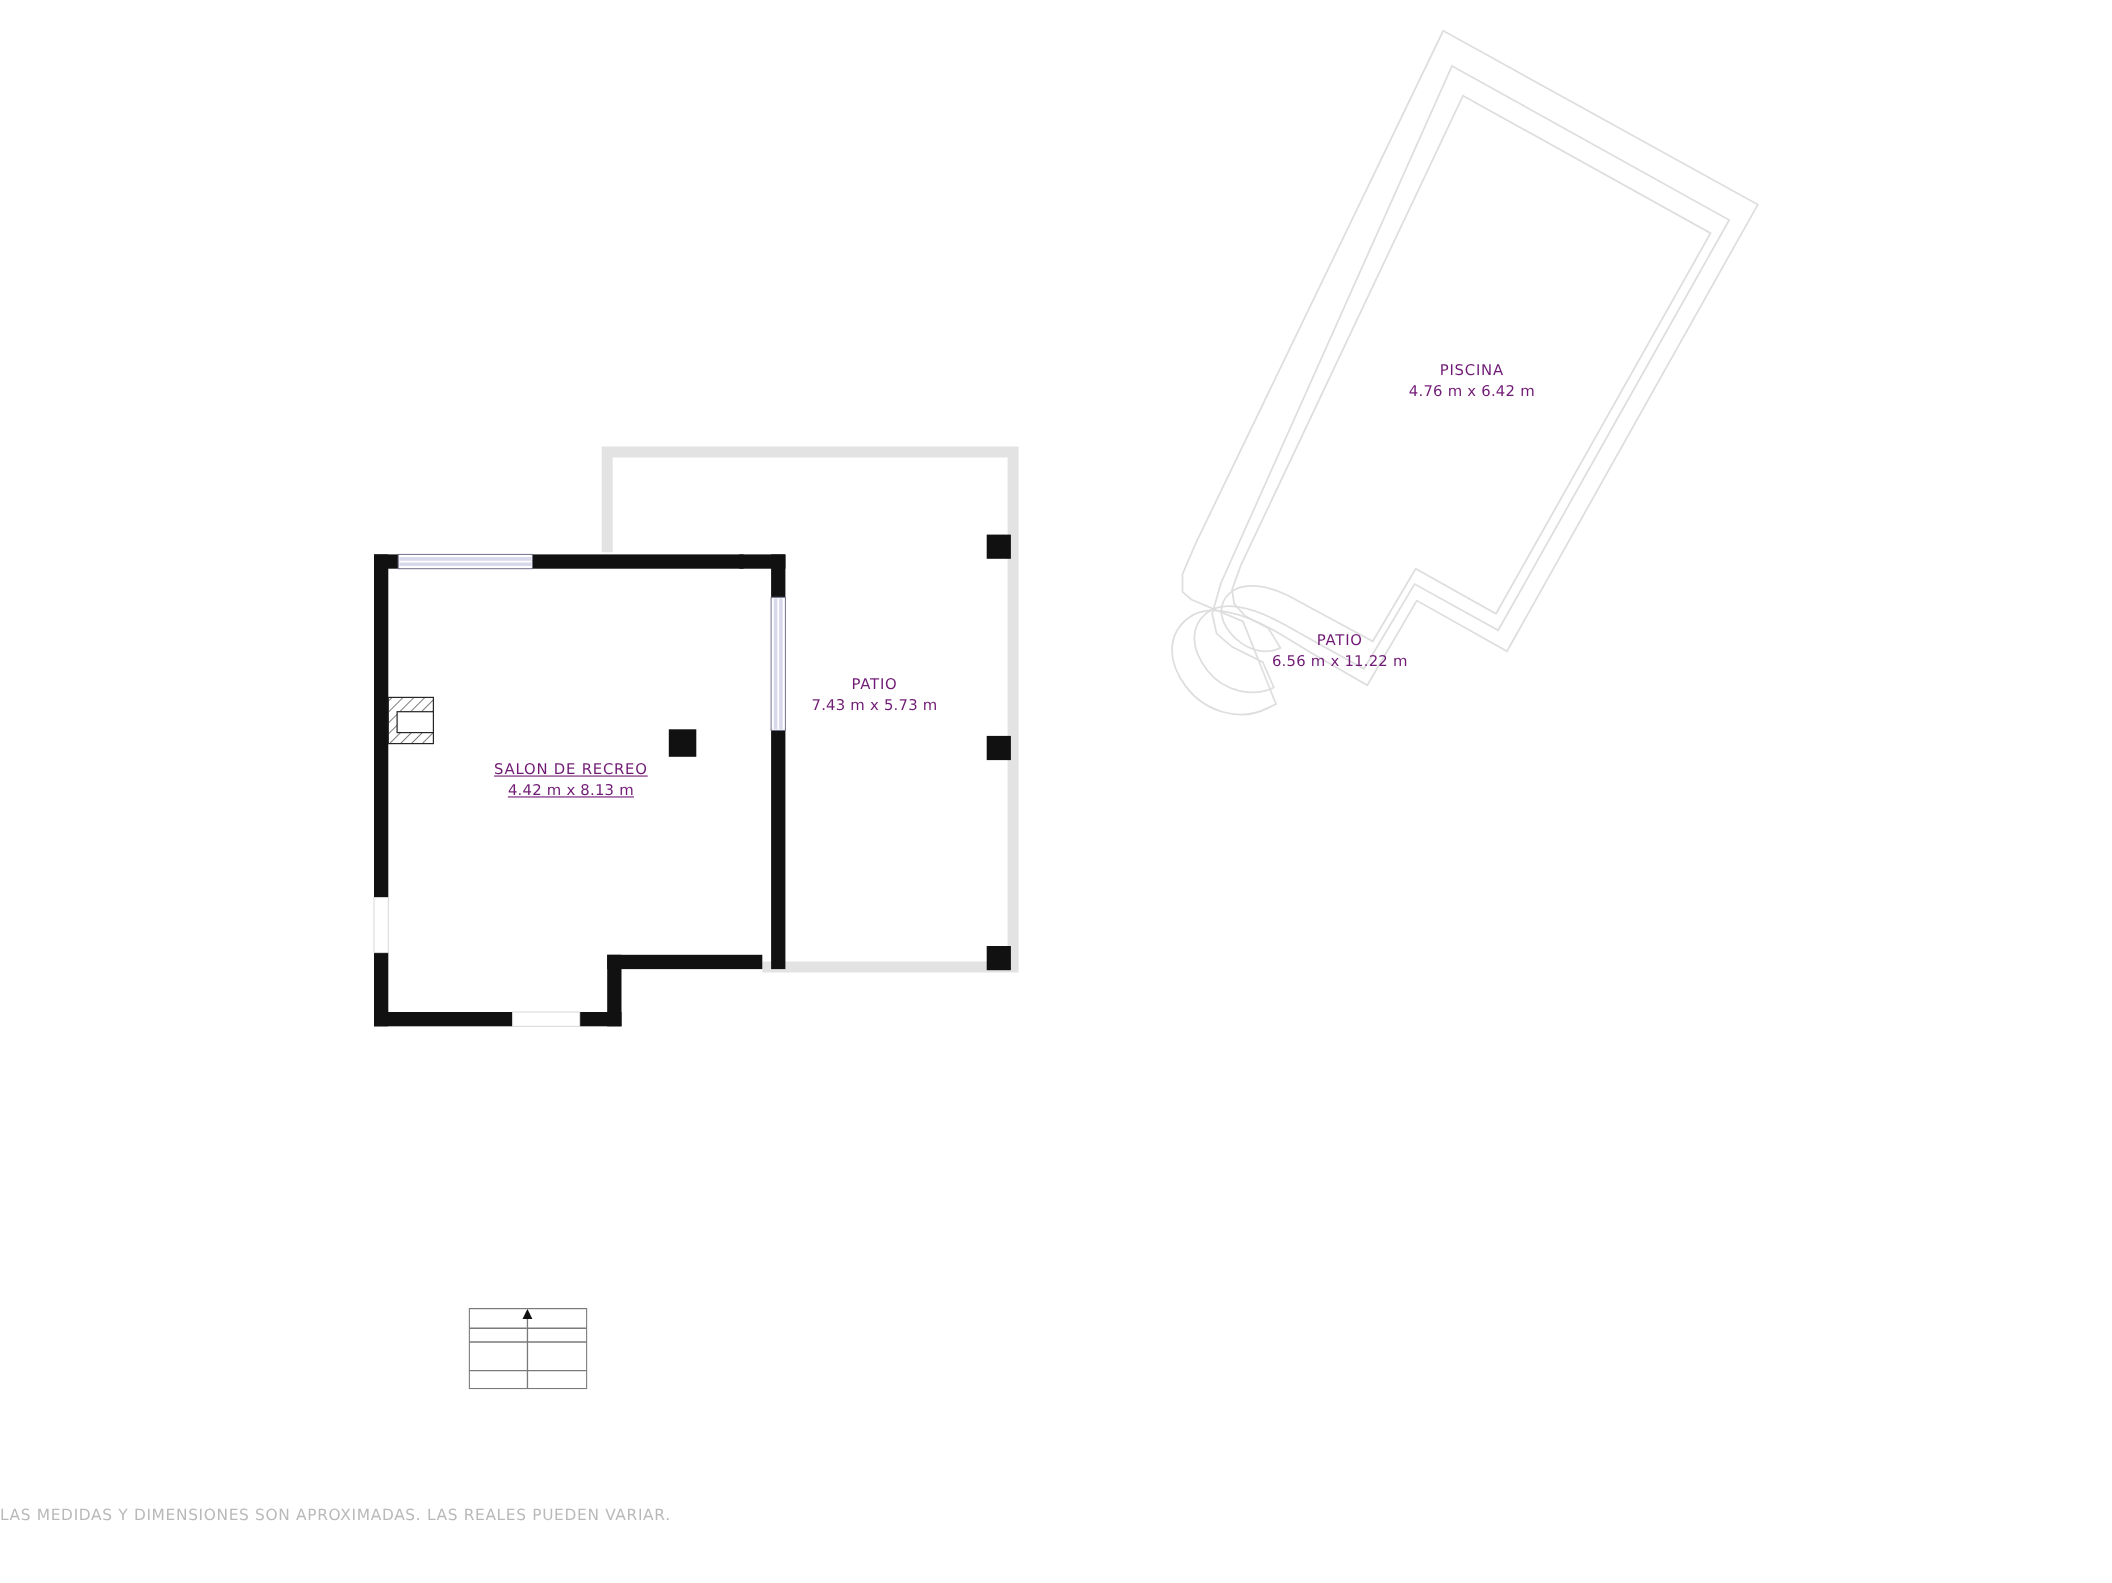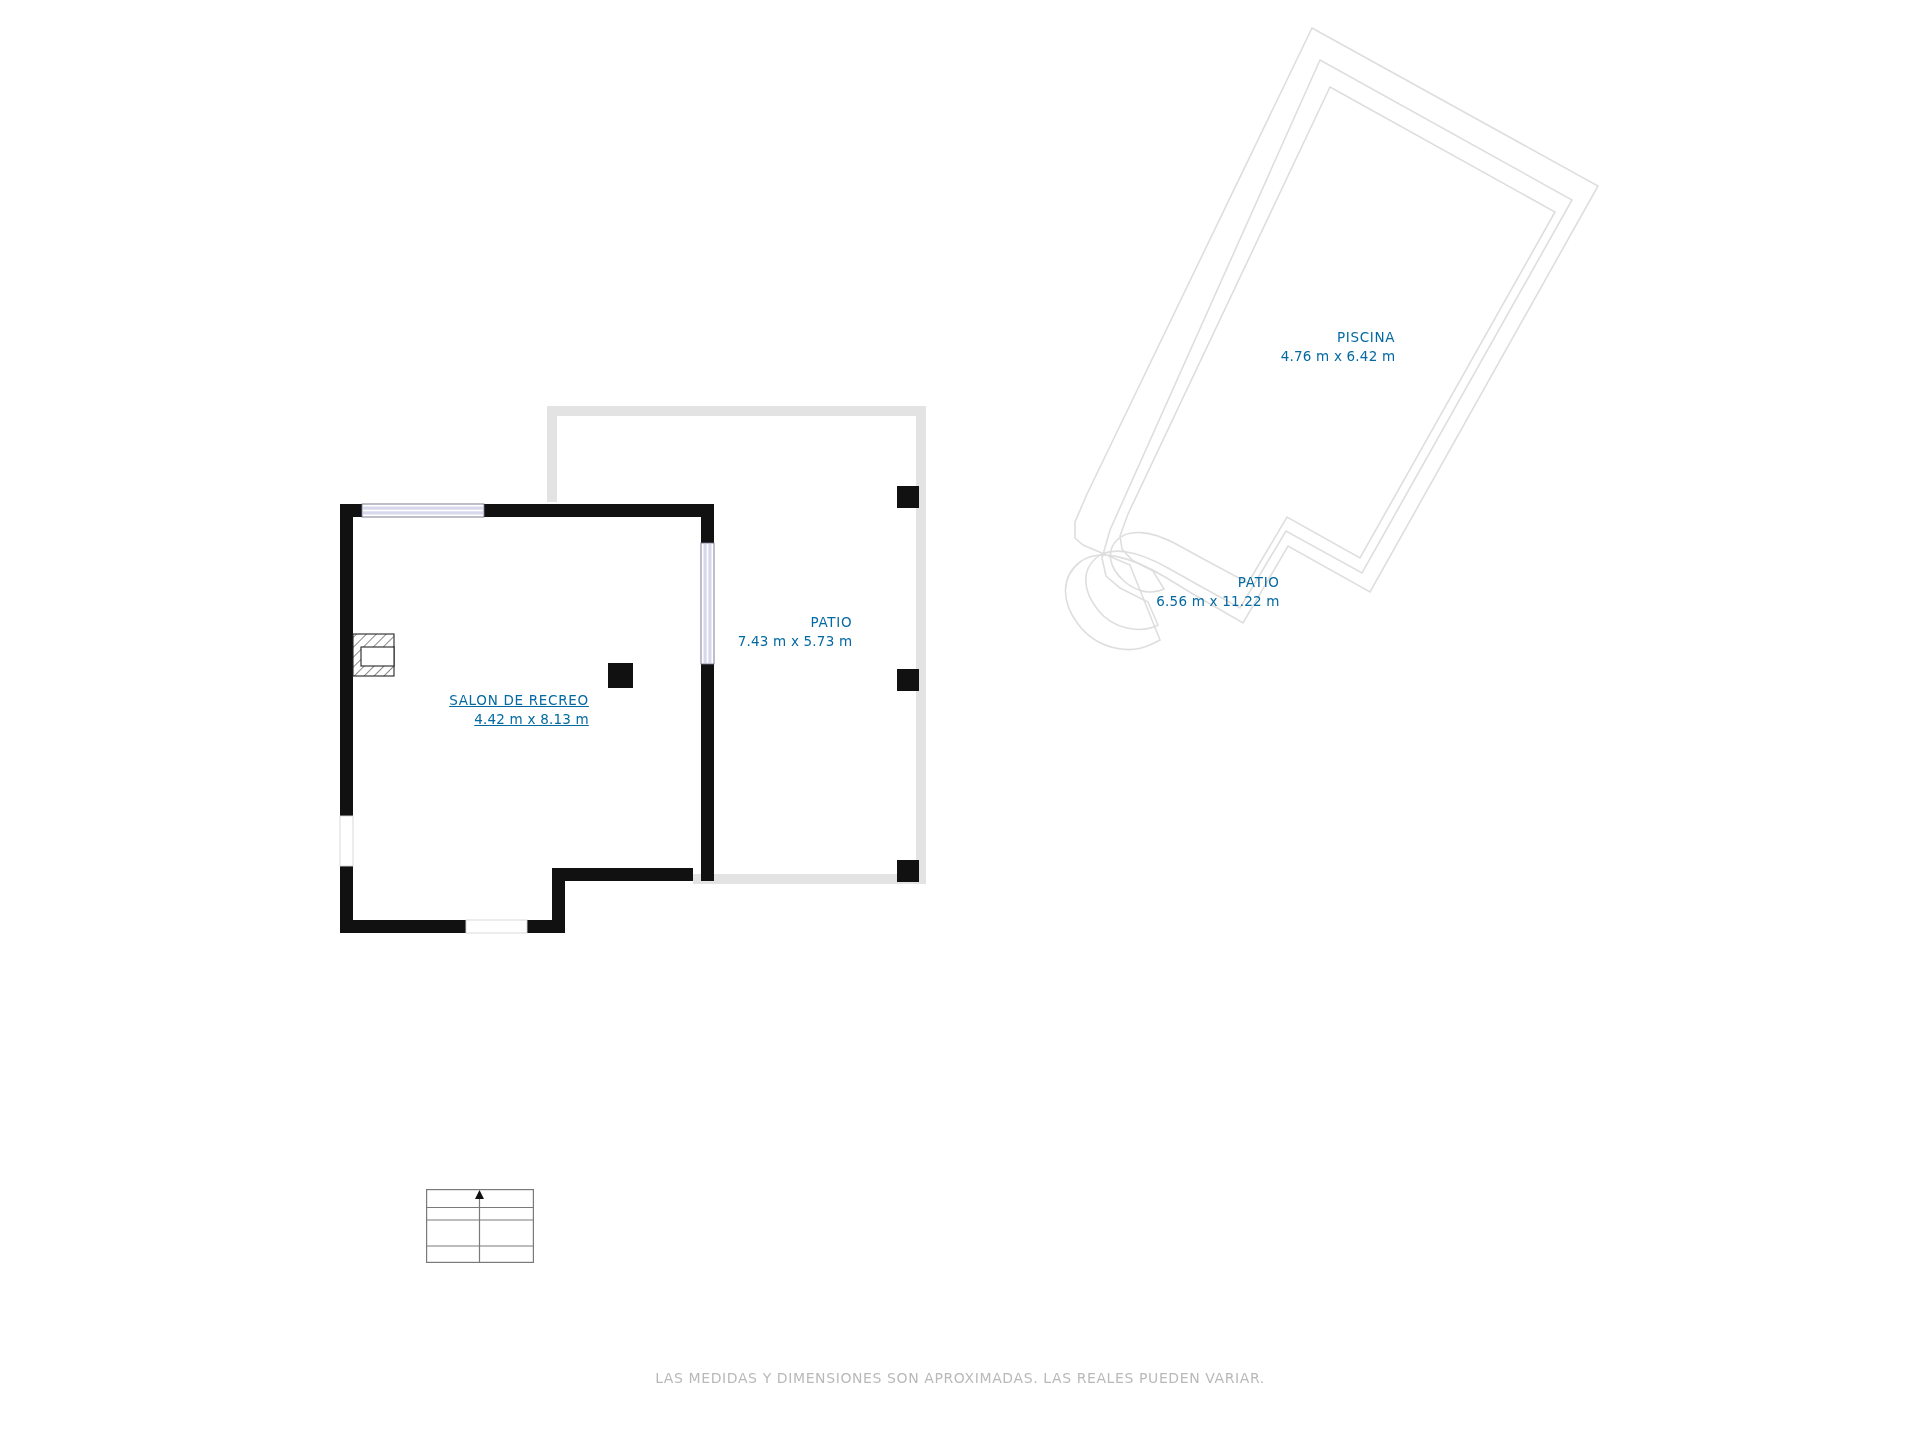--- a/index.html
+++ b/index.html
@@ -28,22 +28,22 @@
     left: 0;
     top: 0;
     width: 1920px;
     height: 1439px;
     display: block;
   }
 
   
   .room-label {
     position: absolute;
-    text-align: right;
-    color: #0369a1;
+    text-align: center;
+    color: #701a75;
     line-height: 1.28;
     white-space: nowrap;
     transform: translate(-50%, 0);
   }
   .room-label .room-name {
     font-size: 13.5px;
     letter-spacing: 0.7px;
     font-weight: 400;
   }
   .room-label .room-dims {
@@ -57,21 +57,21 @@
   #label-patio-main { left: 795px; top: 614px; }
   #label-piscina    { left: 1338px; top: 329px; }
   #label-patio-pool { left: 1218px; top: 574px; }
 
   
   #disclaimer {
     position: absolute;
     left: 0;
     right: 0;
     top: 1370px;
-    text-align: center;
+    text-align: left;
     font-size: 14px;
     letter-spacing: 0.6px;
     color: #b9b9b9;
     font-family: "DejaVu Sans", "Liberation Sans", sans-serif;
   }
 
   
   #north-indicator {
     position: absolute;
     left: 426px;

